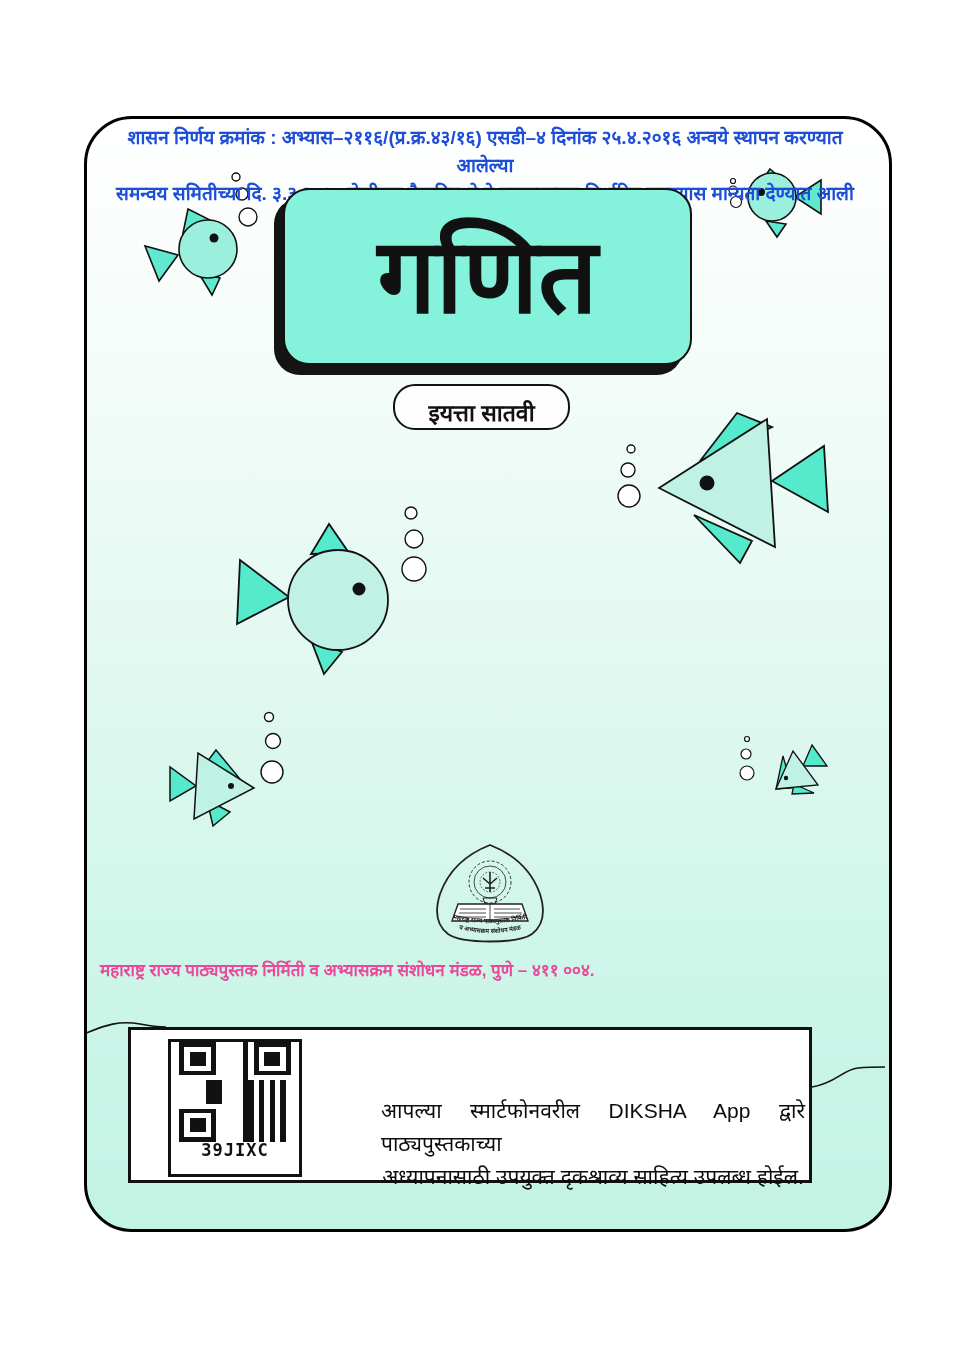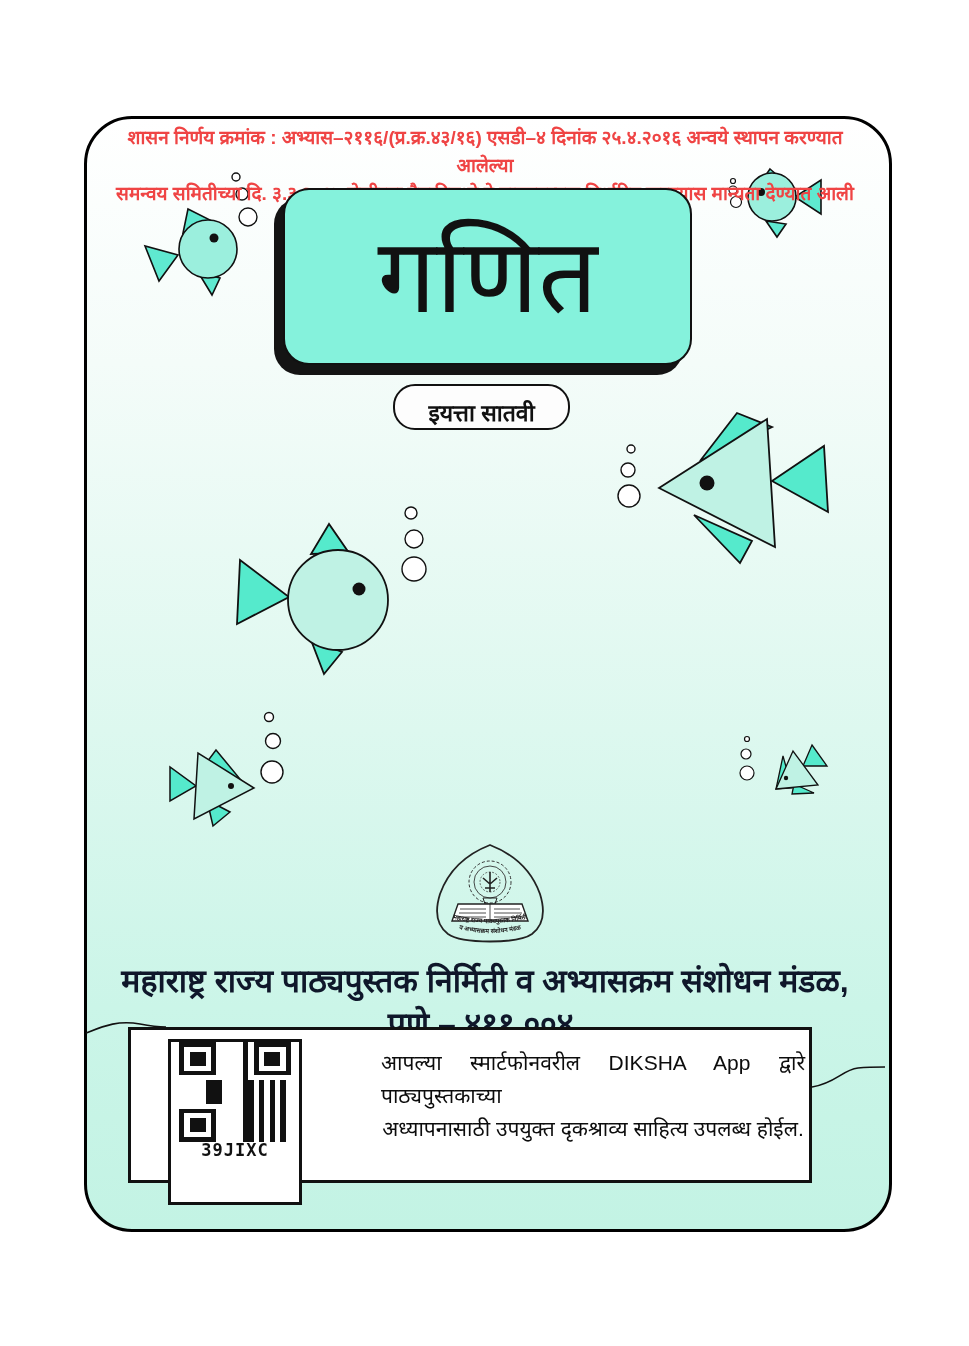--- a/index.html
+++ b/index.html
@@ -2,40 +2,40 @@
 <html><head>
 <meta charset="utf-8">
 <style>
   html,body{margin:0;padding:0;background:#fff;}
   .page{position:relative;width:969px;height:1346px;background:#ffffff;overflow:hidden;
         font-family:"Liberation Sans",sans-serif;color:#111;}
   .cover{position:absolute;left:84px;top:116px;width:802px;height:1110px;
          border:3px solid #000;border-radius:48px;
          background:linear-gradient(to bottom,#ffffff 0%,#f4fcf9 22%,#ddf8ef 55%,#cbf5e8 80%,#c3f3e4 100%);}
   .hdr{position:absolute;left:100px;top:124px;width:770px;text-align:center;
-       font-weight:bold;font-size:19px;line-height:28px;color:#ef4444;}
+       font-weight:bold;font-size:19px;line-height:28px;color:#1d4ed8;}
   .fishlayer{position:absolute;left:0;top:0;pointer-events:none;}
   .titlebox{position:absolute;left:283px;top:188px;width:405px;height:173px;
             background:#85f2dc;border:2px solid #111;border-radius:26px;
             box-shadow:-9px 10px 0 #141414;display:flex;align-items:center;justify-content:center;}
-  .titlebox span{font-family:"Liberation Serif",serif;font-weight:normal;font-size:104px;line-height:1;}
+  .titlebox span{font-family:"Liberation Serif",serif;font-weight:bold;font-size:104px;line-height:1;}
   .pill{position:absolute;left:393px;top:384px;width:173px;height:42px;background:#fdfdfd;
         border:2.5px solid #111;border-radius:22px;display:flex;align-items:flex-end;justify-content:center;
         font-weight:bold;font-size:23px;}
-  .publisher{position:absolute;left:100px;top:958px;width:770px;text-align:center;
-             font-weight:bold;font-size:32px;color:#0f172a;}
+  .publisher{position:absolute;left:100px;top:958px;width:770px;text-align:left;
+             font-weight:bold;font-size:17px;color:#ec4899;}
   .qrpanel{position:absolute;left:128px;top:1027px;width:684px;height:156px;background:#fff;
            border:3px solid #111;box-sizing:border-box;}
-  .qrframe{position:absolute;left:37px;top:9px;width:134px;height:166px;background:#fff;
+  .qrframe{position:absolute;left:37px;top:9px;width:134px;height:138px;background:#fff;
            border:3px solid #111;box-sizing:border-box;display:flex;flex-direction:column;
            align-items:center;justify-content:flex-start;}
   .qrlabel{font-family:"DejaVu Sans Mono",monospace;font-weight:bold;font-size:17px;
            letter-spacing:1px;margin-top:-2px;}
   .qrtext{position:absolute;left:250px;top:16px;width:424px;font-size:21px;line-height:33px;color:#0c0c0c;}
-  .qrtext .jl{text-align:justify;text-align-last:justify;}
+  .qrtext .jl{text-align:justify;text-align-last:justify;margin-top:48px;}
   .qrtext .ll{text-align:center;}
 </style>
 </head>
 <body>
 
 <div class="page">
   <div class="cover"></div>
 
   <svg class="fishlayer" width="969" height="1346" viewBox="0 0 969 1346">
 

